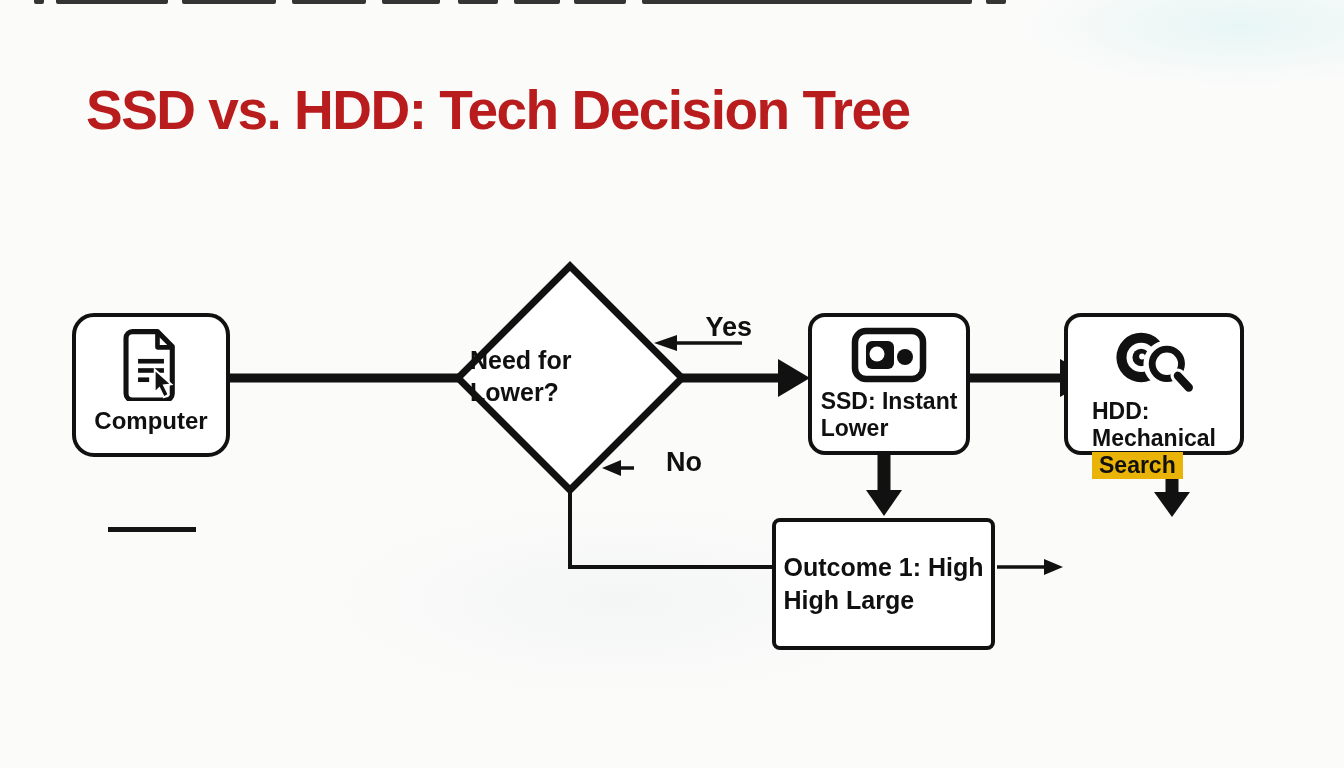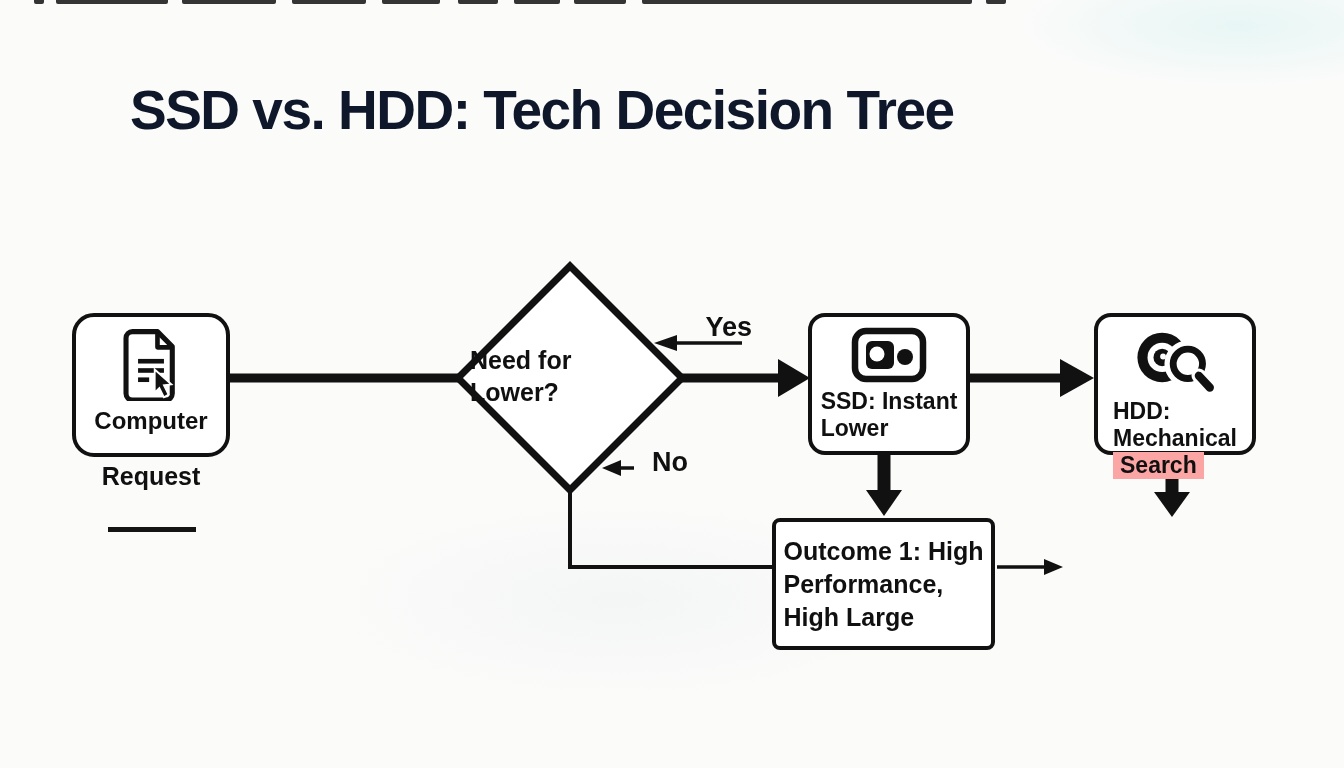--- a/index.html
+++ b/index.html
@@ -15,21 +15,21 @@
   #canvas{position:relative;width:1344px;height:768px;}
   .abs{position:absolute;}
 
   
   .top-strip{top:0;left:0;height:4px;width:1344px;}
   .top-strip span{position:absolute;top:0;height:4px;background:#181818;opacity:.88;display:block;border-radius:0 0 2px 2px;}
 
   .title{
     left:86px;top:78px;width:1100px;
     font-size:55px;font-weight:bold;letter-spacing:-1.5px;
-    color:#0f172a;white-space:nowrap;margin-left:44px;
+    color:#b91c1c;white-space:nowrap;
   }
 
   svg.layer{left:0;top:0;width:1344px;height:768px;}
 
   .node{
     background:#ffffff;border:4px solid #111;box-sizing:border-box;
     display:flex;flex-direction:column;align-items:center;justify-content:flex-start;
   }
 
   .start-box{left:72px;top:313px;width:158px;height:144px;border-radius:22px;}
@@ -39,28 +39,28 @@
   .below-label{left:72px;top:462px;width:158px;text-align:center;font-weight:bold;font-size:25px;}
   .dash{left:108px;top:527px;width:88px;height:5px;background:#141414;}
 
   .decision-text{
     left:470px;top:344px;width:200px;
     font-weight:bold;font-size:25px;line-height:32px;
   }
 
   .branch-label{font-weight:bold;font-size:27px;text-align:right;}
   .yes-label{left:688px;top:312px;width:64px;}
-  .no-label{left:624px;top:447px;width:64px;}
+  .no-label{left:638px;top:447px;width:64px;}
 
   .ssd-box{left:808px;top:313px;width:162px;height:142px;border-radius:17px;}
-  .hdd-box{left:1094px;top:313px;width:162px;height:142px;border-radius:17px;overflow:visible;}
+  .hdd-box{left:1064px;top:313px;width:180px;height:142px;border-radius:17px;overflow:visible;}
   .node .icon-wrap{margin-top:10px;display:flex;align-items:center;justify-content:center;}
   .node-label{font-weight:bold;font-size:23px;line-height:27px;text-align:left;margin-top:5px;}
   .hdd-box .node-label{margin-top:1px;}
-  .overflow-line{display:inline-block;background:#fca5a5;padding:0 7px;position:relative;z-index:3;}
+  .overflow-line{display:inline-block;background:#eab308;padding:0 7px;position:relative;z-index:3;}
 
   .outcome{justify-content:center;}
   .outcome1{left:772px;top:518px;width:223px;height:132px;border-radius:8px;}
   .outcome2{left:1060px;top:518px;width:225px;height:132px;border-radius:16px;}
   .outcome .node-label{font-size:25px;line-height:33px;margin-top:0;}
 
   .stroke{stroke:#111;fill:none;}
   .fill{fill:#111;stroke:none;}
 </style>
 </head>
@@ -119,21 +119,20 @@
         <path d="M16,5 h27 l16,16 v51 a7,7 0 0 1 -7,7 h-36 a7,7 0 0 1 -7,-7 v-60 a7,7 0 0 1 7,-7 z" fill="#fff" stroke="#111" stroke-width="5.5" stroke-linejoin="round"></path>
         <polyline points="43,6 43,22 58,22" fill="none" stroke="#111" stroke-width="5" stroke-linejoin="round"></polyline>
         <line x1="22" y1="37" x2="50" y2="37" stroke="#111" stroke-width="5"></line>
         <line x1="22" y1="47" x2="50" y2="47" stroke="#111" stroke-width="5"></line>
         <line x1="22" y1="57" x2="34" y2="57" stroke="#111" stroke-width="5"></line>
         <polygon points="40,46 58,62 50,63 55,73 50,76 45,66 40,71" fill="#111" stroke="#fff" stroke-width="2"></polygon>
       </svg>
     </span>
     <span class="start-label">Computer</span>
   </div>
-  <div class="abs below-label">Request</div>
   <div class="abs dash"></div>
 
   <div class="abs decision-text">
     <div>Need for</div>
     <div>Lower?</div>
   </div>
 
   <div class="abs branch-label yes-label">Yes</div>
   <div class="abs branch-label no-label">No</div>
 
@@ -169,19 +168,18 @@
     <div class="node-label">
       <div>HDD:</div>
       <div>Mechanical</div>
       <div><span class="overflow-line">Search</span></div>
     </div>
   </div>
 
   <div class="abs node outcome outcome1">
     <div class="node-label">
       <div>Outcome 1: High</div>
-      <div>Performance,</div>
       <div>High Large</div>
     </div>
   </div>
 
 
 </div>
 
 </body></html>

